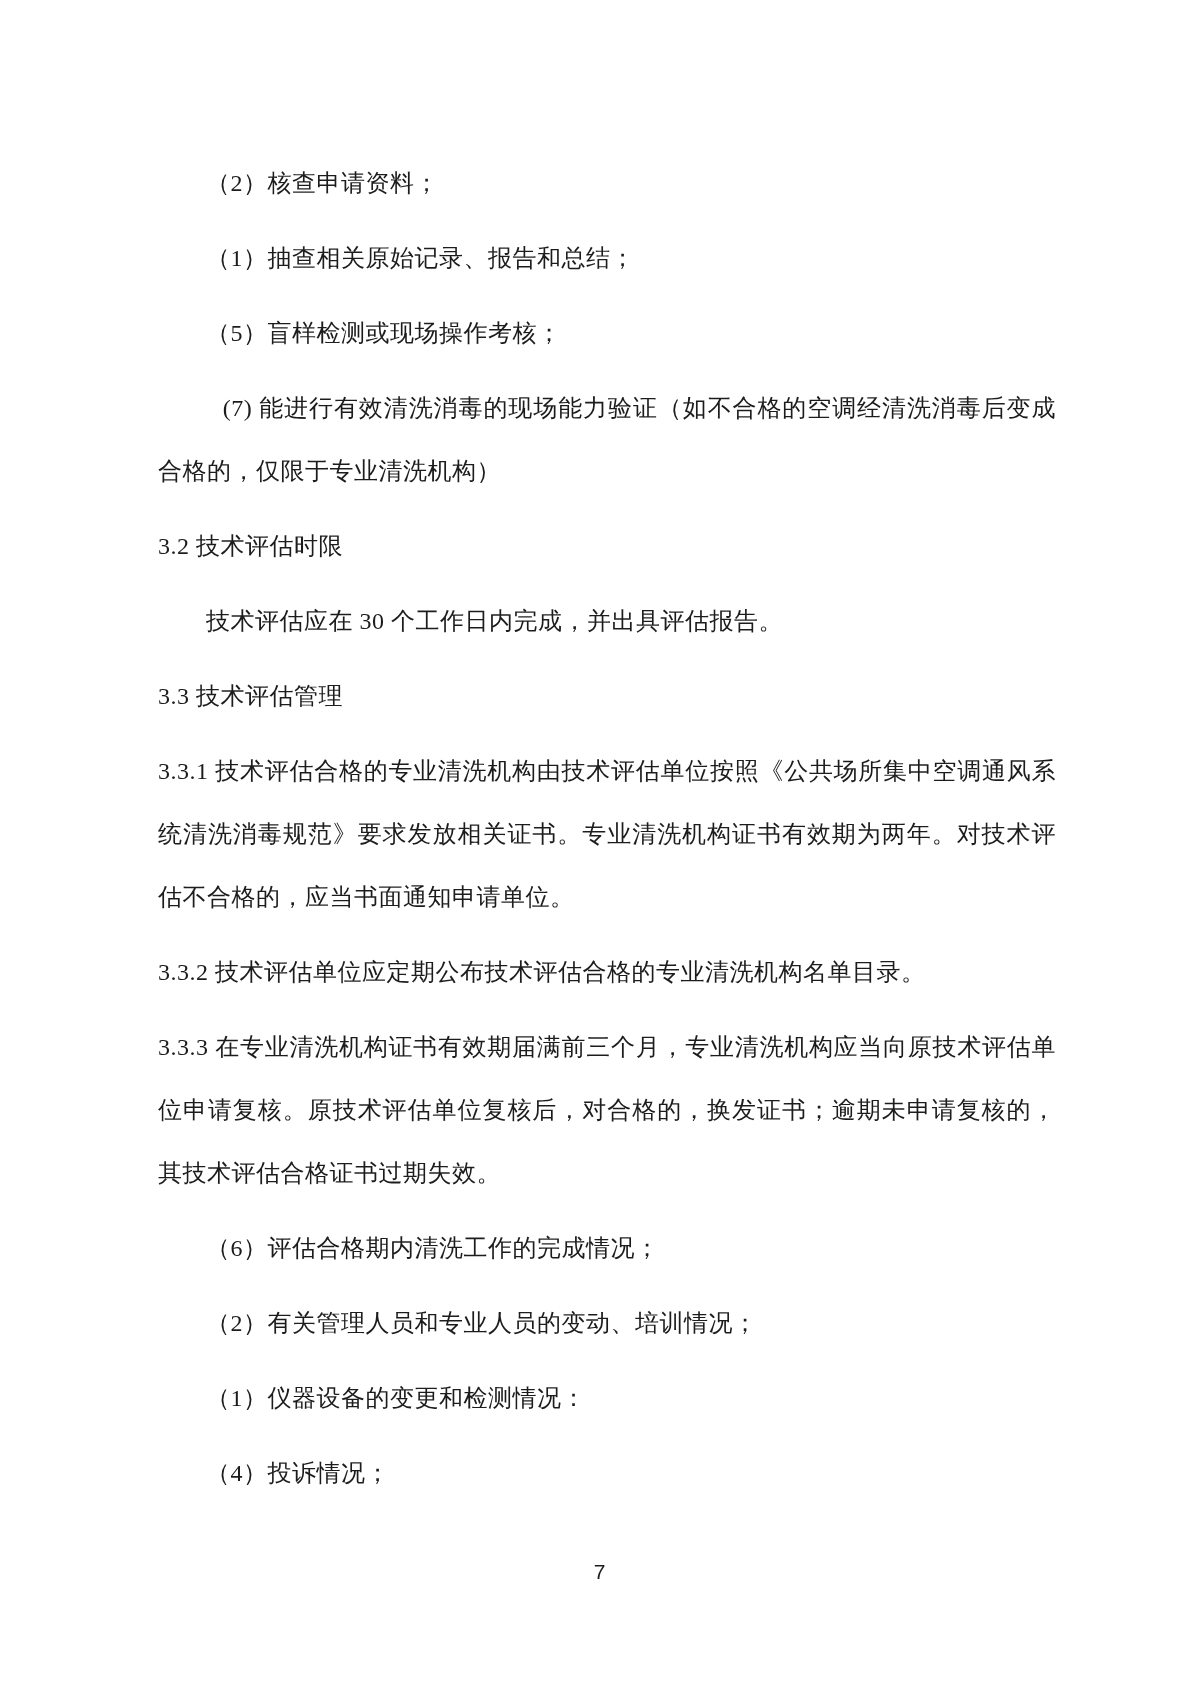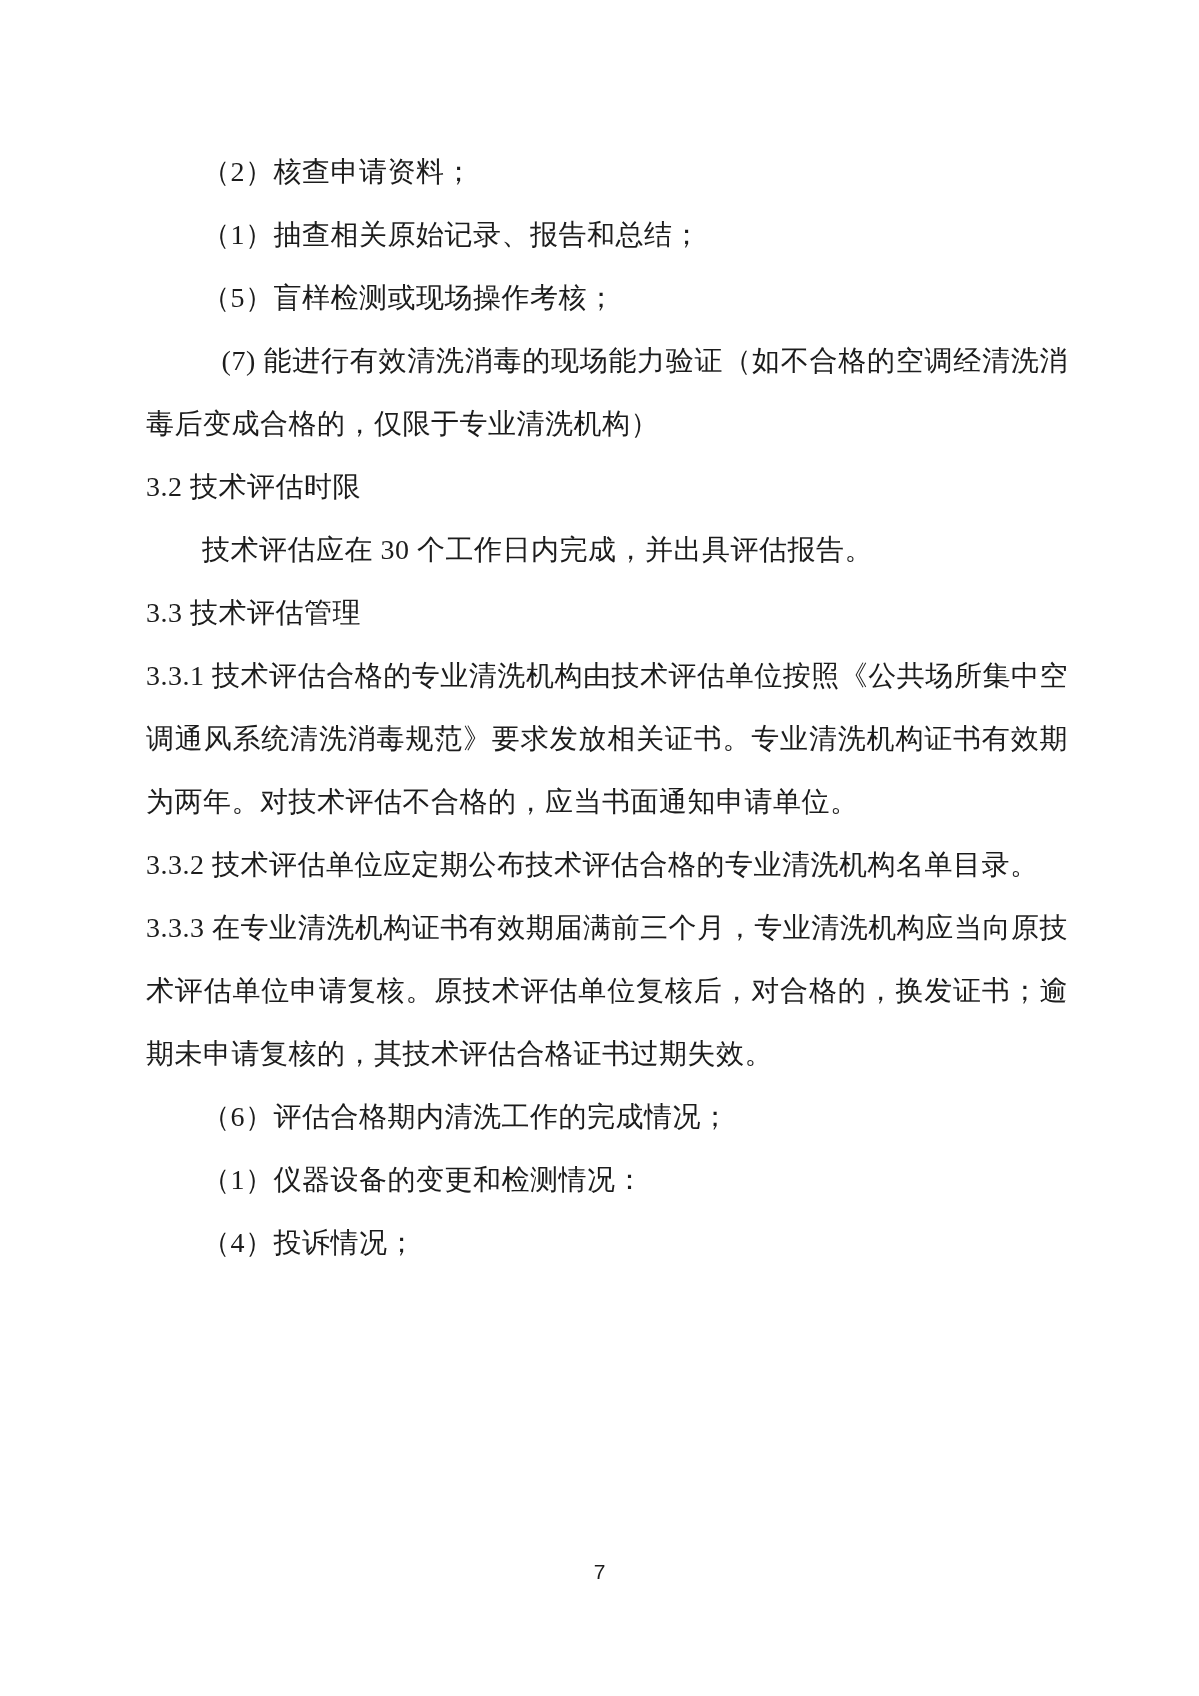--- a/index.html
+++ b/index.html
@@ -16,22 +16,22 @@
     font-family: "Liberation Serif", "DejaVu Serif", serif;
     color: #1c1c1c;
   }
   .doc-body {
     position: absolute;
     left: 146px;
     top: 140px;
     width: 922px;
   }
   .doc-body p {
-    margin: 0;
-    font-size: 28px;
+    margin: 12px;
+    font-size: 24px;
     line-height: 63px;
     text-align: justify;
     text-justify: inter-ideograph;
     letter-spacing: 0.5px;
     font-weight: 400;
   }
   
   .indent-2 { text-indent: 2em; }
   
   .indent-3 { text-indent: 2.7em; }
@@ -63,20 +63,21 @@
 
     <p class="flush">3.2 技术评估时限</p>
     <p class="indent-2">技术评估应在 30 个工作日内完成，并出具评估报告。</p>
 
     <p class="flush">3.3 技术评估管理</p>
     <p class="flush">3.3.1 技术评估合格的专业清洗机构由技术评估单位按照《公共场所集中空调通风系统清洗消毒规范》要求发放相关证书。专业清洗机构证书有效期为两年。对技术评估不合格的，应当书面通知申请单位。</p>
     <p class="flush">3.3.2 技术评估单位应定期公布技术评估合格的专业清洗机构名单目录。</p>
     <p class="flush">3.3.3 在专业清洗机构证书有效期届满前三个月，专业清洗机构应当向原技术评估单位申请复核。原技术评估单位复核后，对合格的，换发证书；逾期未申请复核的，其技术评估合格证书过期失效。</p>
 
     <p class="indent-2">（6）评估合格期内清洗工作的完成情况；</p>
+    <p class="indent-2">（2）有关管理人员和专业人员的变动、培训情况；</p>
     <p class="indent-2">（1）仪器设备的变更和检测情况：</p>
     <p class="indent-2">（4）投诉情况；</p>
 
   </div>
 
   <div class="page-footer">
     <span class="page-number">7</span>
   </div>
 
 </div>

